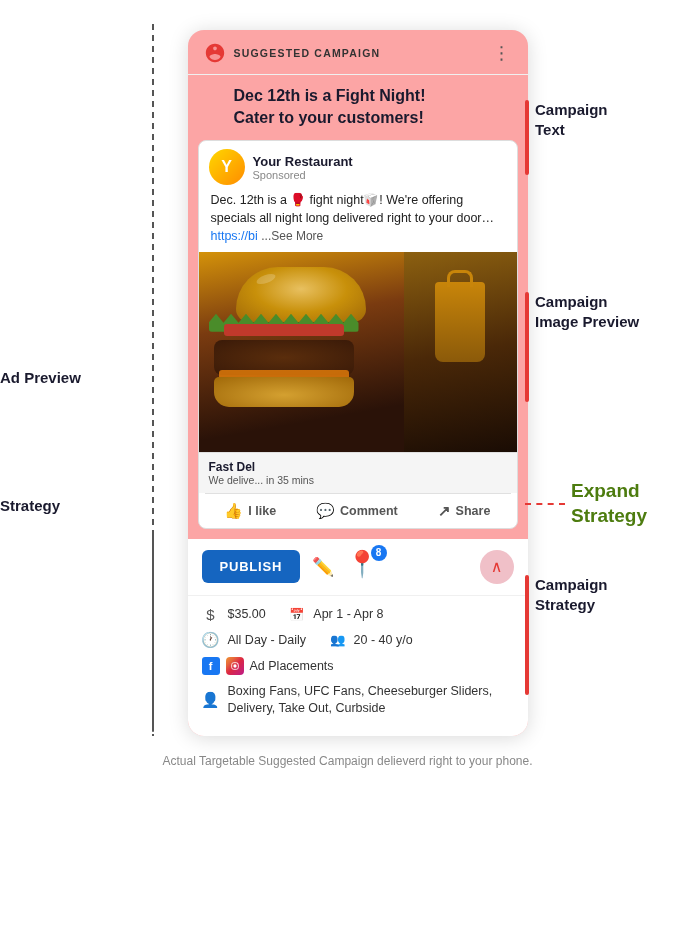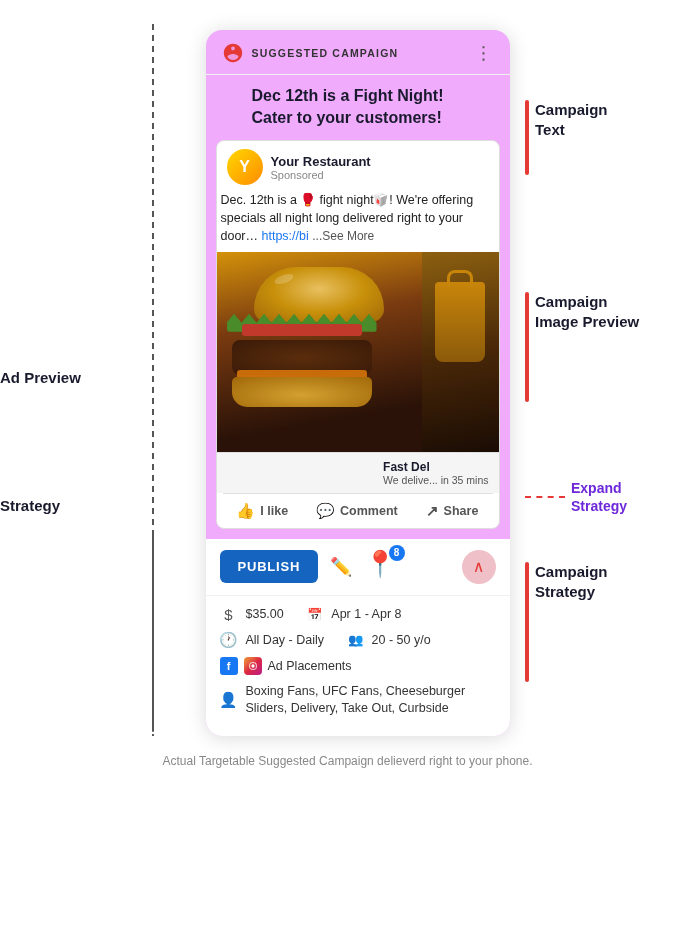--- a/index.html
+++ b/index.html
@@ -17,22 +17,22 @@
     .outer-wrapper {
       position: relative;
       width: 695px;
       display: flex;
       flex-direction: column;
       align-items: center;
     }
 
     
     .phone-card {
-      width: 304px;
-      background: #f0abfc;
+      width: 340px;
+      background: #fca5a5;
       border-radius: 16px;
       box-shadow: 0 2px 20px rgba(0,0,0,0.15);
       overflow: hidden;
       position: relative;
     }
 
     
     .campaign-header {
       display: flex;
       align-items: center;
@@ -109,21 +109,21 @@
       font-size: 13px;
       color: #1a1a2e;
     }
     .ad-sponsored {
       font-size: 11px;
       color: #888;
     }
 
     
     .ad-text {
-      padding: 2px 4px 6px;
+      padding: 2px 12px 6px;
       font-size: 12.5px;
       color: #222;
       line-height: 1.45;
     }
     .ad-link {
       color: #1877f2;
     }
     .ad-see-more {
       color: #555;
       font-size: 12px;
@@ -435,21 +435,21 @@
       border-bottom: none;
       border-radius: 8px 8px 0 0;
     }
 
     
     .secondary-cta-card {
       background: #f5f5f5;
       padding: 7px 10px;
       border-top: 1px solid #e0e0e0;
       display: flex;
-      justify-content: flex-end;
+      justify-content: flex-start;
       align-items: center;
     }
     .secondary-cta-card h4 {
       font-size: 12px;
       font-weight: 800;
       color: #1a1a2e;
     }
     .secondary-cta-card p {
       font-size: 10.5px;
       color: #555;
@@ -561,21 +561,21 @@
         <div class="strategy-row">
           <span class="strategy-icon">$</span>
           <span>$35.00</span>
           <span style="margin-left:16px;">📅</span>
           <span>Apr 1 - Apr 8</span>
         </div>
         <div class="strategy-row">
           <span class="strategy-icon">🕐</span>
           <span>All Day - Daily</span>
           <span style="margin-left:16px;">👥</span>
-          <span>20 - 50 y/o</span>
+          <span>20 - 40 y/o</span>
         </div>
         <div class="strategy-row strategy-placements">
           <div class="fb-icon-small">f</div>
           <div class="ig-icon-small">
             <svg viewBox="0 0 24 24" width="10" height="10" fill="white">
                 <circle cx="12" cy="12" r="4"></circle>
                 <rect x="4" y="4" width="16" height="16" rx="5" fill="none" stroke="white" stroke-width="2"></rect>
                 <circle cx="17.5" cy="6.5" r="1.2" fill="white"></circle>
               </svg>
           </div>
@@ -620,21 +620,21 @@
         <span style="font-weight:700; font-size:15px; color:#1a1a2e; line-height:1.3; white-space:nowrap;">Campaign<br>Text</span>
       </div>
 
       <div style="display:flex; align-items:flex-start; gap:6px; margin-top: 100px;">
         <div style="width:4px; height:110px; background:#e53935; border-radius:2px; flex-shrink:0;"></div>
         <span style="font-weight:700; font-size:15px; color:#1a1a2e; line-height:1.3; white-space:nowrap;">Campaign<br>Image Preview</span>
       </div>
 
       <div style="display:flex; align-items:center; gap:6px; margin-top: 60px;">
         <div style="width:40px; border-top: 2px dashed #e53935;"></div>
-        <span style="font-weight:700; font-size:14px; color:#6d28d9; line-height:1.3; white-space:nowrap;">Expand<br>Strategy</span>
+        <span style="font-weight:700; font-size:19px; color:#4d7c0f; line-height:1.3; white-space:nowrap;">Expand<br>Strategy</span>
       </div>
 
       <div style="display:flex; align-items:flex-start; gap:6px; margin-top: 30px;">
         <div style="width:4px; height:120px; background:#e53935; border-radius:2px; flex-shrink:0;"></div>
         <span style="font-weight:700; font-size:15px; color:#1a1a2e; line-height:1.3; white-space:nowrap;">Campaign<br>Strategy</span>
       </div>
 
     </div>
 
   </div>

